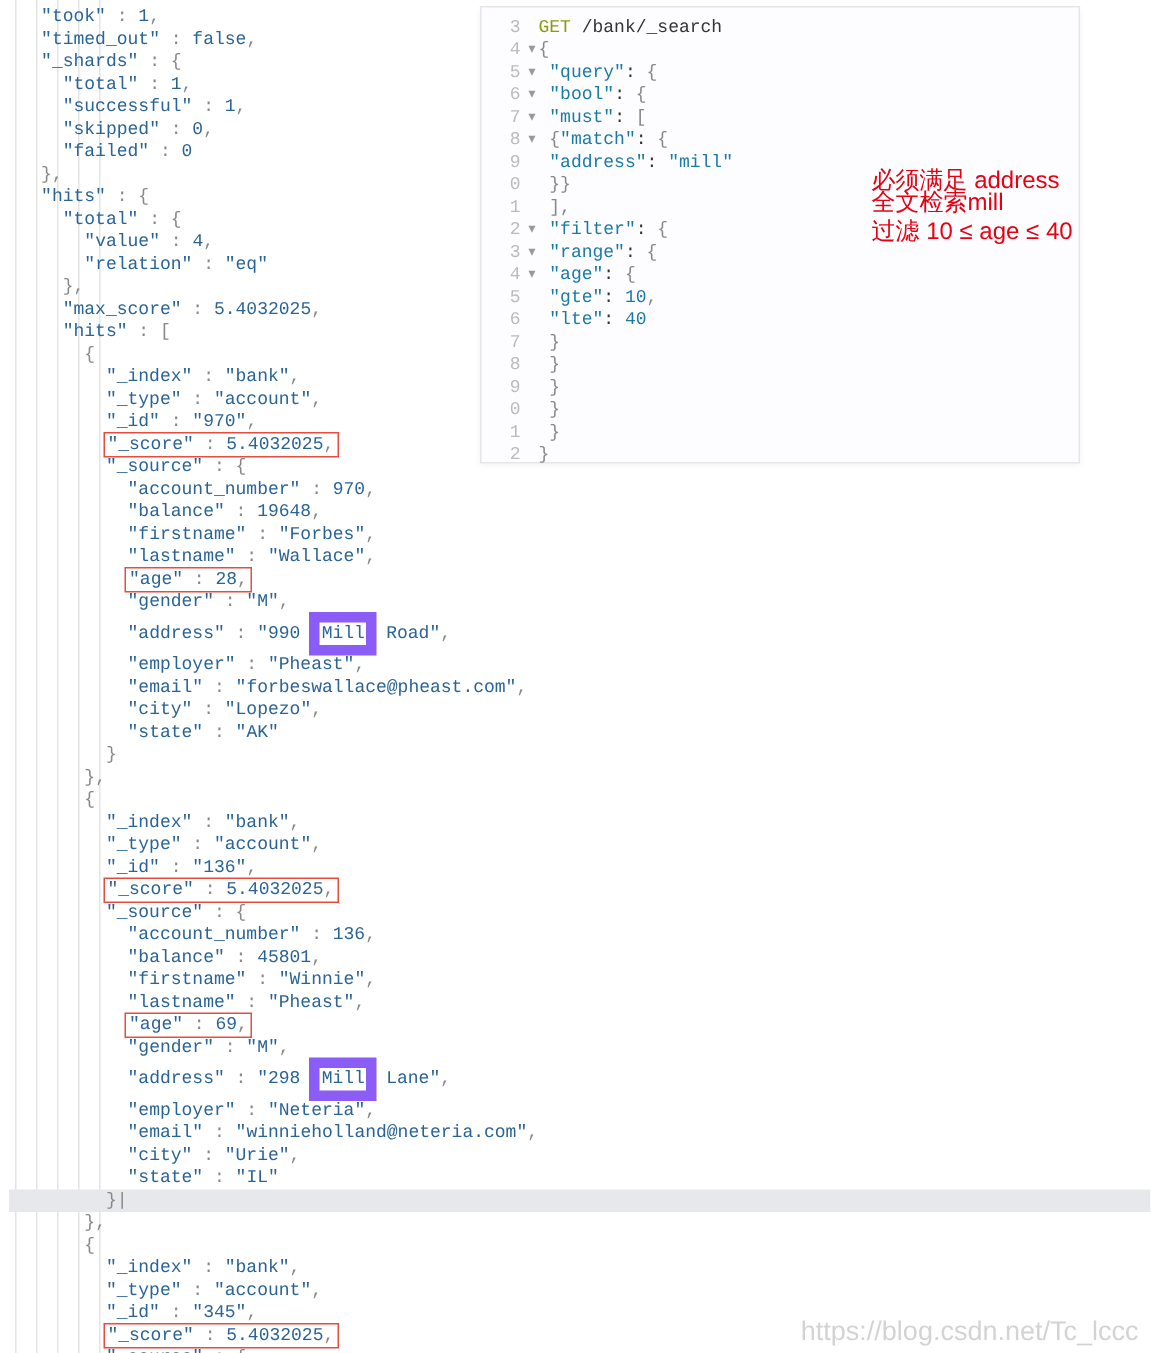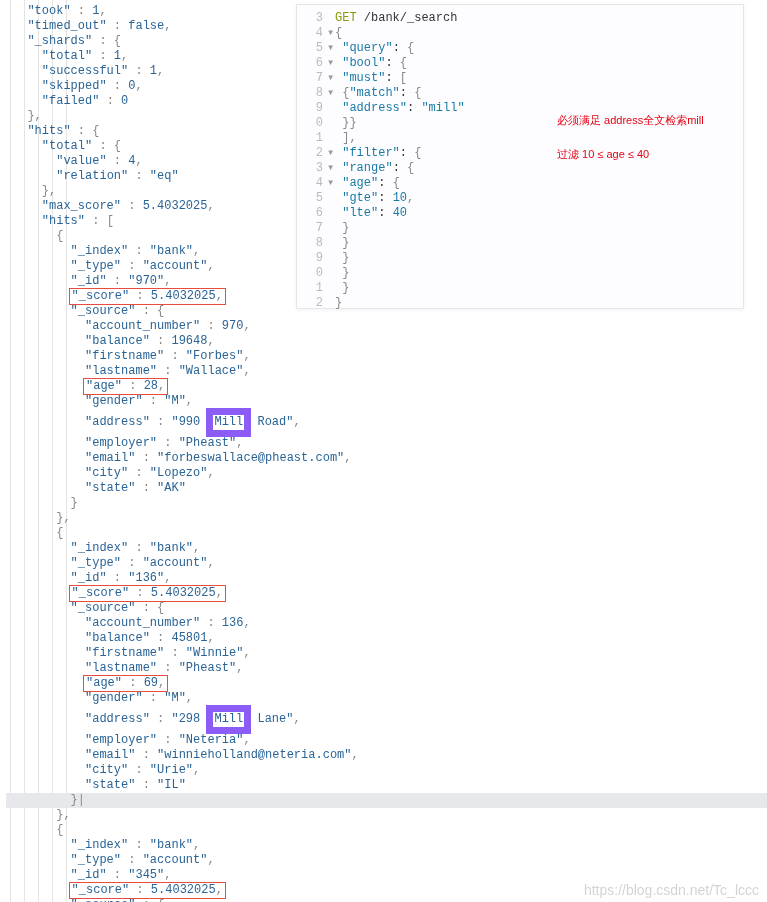--- a/index.html
+++ b/index.html
@@ -62,22 +62,22 @@
     padding: 0 1px;
     margin: -1px -1px;
   }
   .sel-line {
     background: #e6e8eb;
     display: block;
   }
   .overlay-panel {
     position: absolute;
     top: 4px;
-    left: 296px;
-    width: 448px;
+    left: 320px;
+    width: 400px;
     height: 305px;
     background: #fdfdff;
     border: 1px solid #e4e6ea;
     box-shadow: 0 1px 4px rgba(0,0,0,0.06);
     padding: 6px 6px;
     font-size: 12px;
     line-height: 15px;
   }
   .overlay-panel .gutter {
     display: inline-block;
@@ -94,31 +94,31 @@
   }
   .method { color: #8a9a0f; font-weight: 500; }
   .path { color: #333; }
   .okey { color: #1a7aa6; }
   .ostr { color: #1a7aa6; }
   .onum { color: #1a7aa6; }
   .annot {
     position: absolute;
     color: #e60012;
     font-family: "Microsoft YaHei", sans-serif;
-    font-size: 11px;
+    font-size: 16px;
   }
   .annot1 { top: 108px; left: 260px; }
   .annot2 { top: 142px; left: 260px; }
   .watermark {
     position: absolute;
     right: 8px;
     bottom: 4px;
     color: rgba(80,80,80,0.25);
     font-family: sans-serif;
-    font-size: 14px;
+    font-size: 18px;
   }
 </style>
 </head>
 <body>
 
 <div class="main-json">
   <div class="guide g1"></div>
   <div class="guide g2"></div>
   <div class="guide g3"></div>
   <div class="guide g4"></div>

